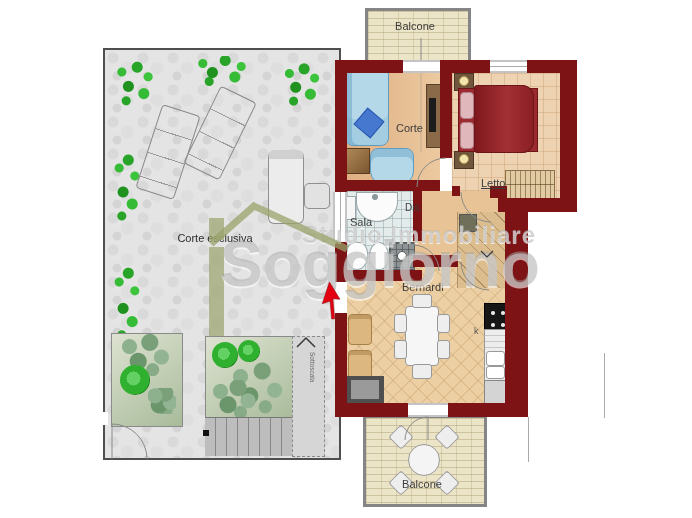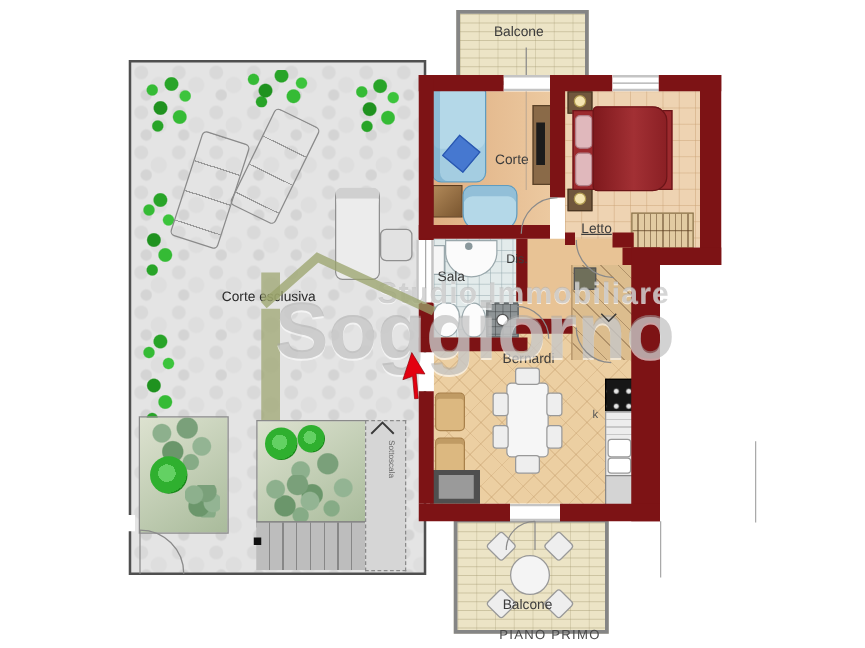--- a/index.html
+++ b/index.html
@@ -191,28 +191,27 @@
   <div class="abs wall" style="left:413px;top:191px;width:9px;height:50px;"></div>
   <div class="abs wall" style="left:335px;top:270px;width:87px;height:11px;"></div>
   <div class="abs wall" style="left:413px;top:255px;width:45px;height:12px;"></div>
   <div class="abs wall" style="left:452px;top:186px;width:8px;height:10px;"></div>
   <div class="abs wall" style="left:490px;top:186px;width:17px;height:12px;"></div>
   <div class="abs" style="left:604px;top:353px;width:1px;height:65px;background:#aaa;"></div>
   <div class="abs" style="left:528px;top:417px;width:1px;height:45px;background:#aaa;"></div>
 
   <div class="lbl" style="left:365px;top:20px;width:100px;text-align:center;">Balcone</div>
   <div class="lbl" style="left:396px;top:122px;">Corte</div>
-  <div class="lbl" style="left:465px;top:177px;text-decoration:underline;">Letto</div>
+  <div class="lbl" style="left:481px;top:177px;text-decoration:underline;">Letto</div>
   <div class="lbl" style="left:350px;top:216px;">Sala</div>
   <div class="lbl" style="left:405px;top:202px;font-size:10px;">Dis.</div>
   <div class="lbl" style="left:402px;top:281px;">Bernardi</div>
   <div class="lbl" style="left:474px;top:326px;font-size:9px;color:#555;">k</div>
   <div class="lbl" style="left:155px;top:232px;width:120px;text-align:center;font-size:11px;color:#2a2a2a;">Corte esclusiva</div>
   <div class="lbl" style="left:363px;top:478px;width:118px;text-align:center;">Balcone</div>
-  <div class="lbl" style="left:380px;top:502px;width:120px;text-align:center;font-size:10.5px;color:#4a4a4a;letter-spacing:1px;">PIANO PRIMO</div>
   <div class="lbl" style="left:309px;top:352px;height:62px;writing-mode:vertical-rl;font-size:6.5px;color:#666;">Sottoscala</div>
 
   <div class="abs" style="left:209px;top:218px;width:15px;height:22px;background:rgba(154,163,107,.7);"></div>
   <div class="abs" style="left:209px;top:247px;width:15px;height:89px;background:rgba(154,163,107,.7);"></div>
   <div class="wm" style="left:302px;top:221px;font-size:24px;letter-spacing:1px;color:rgba(178,178,178,.55);
               text-shadow:0 1px 0 rgba(255,255,255,.7);">Studio Immobiliare</div>
   <div class="wm" style="left:220px;top:232px;font-size:64px;line-height:1;color:rgba(165,165,165,.5);
               text-shadow:0 2px 0 rgba(255,255,255,.6);">Soggiorno</div>
 
   <svg class="abs" style="left:0;top:0;" width="692" height="518" viewBox="0 0 692 518">

